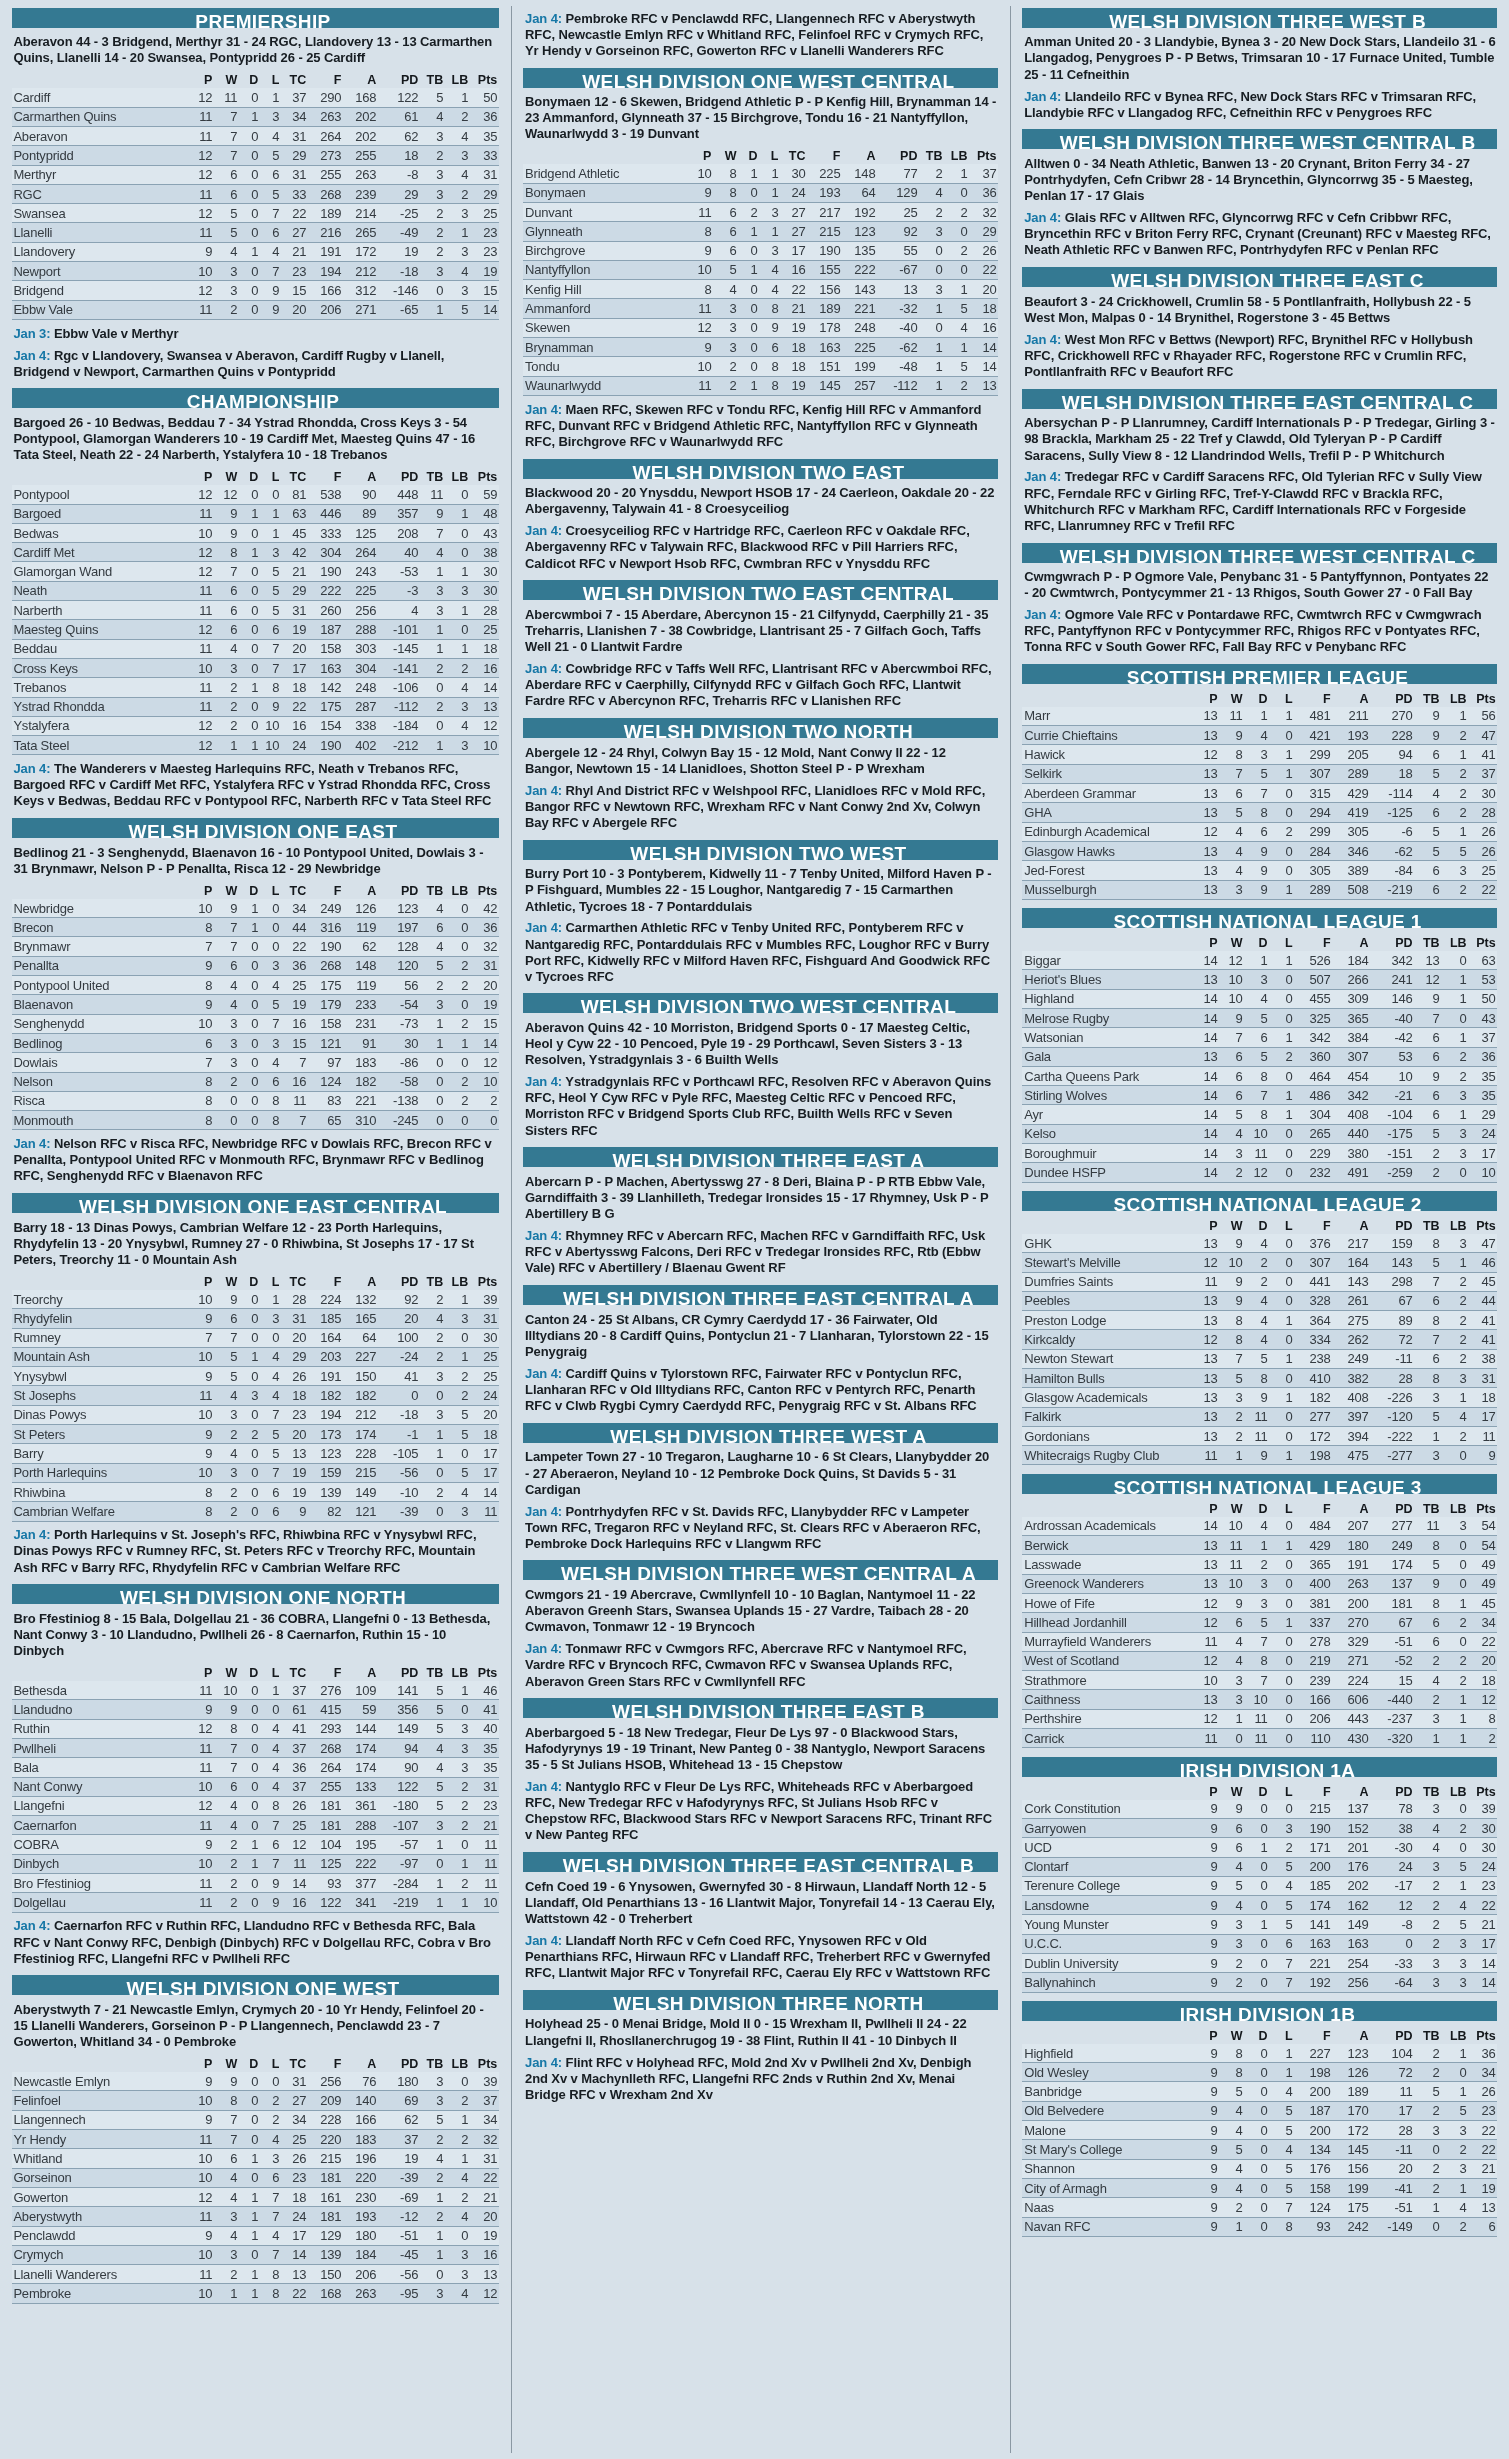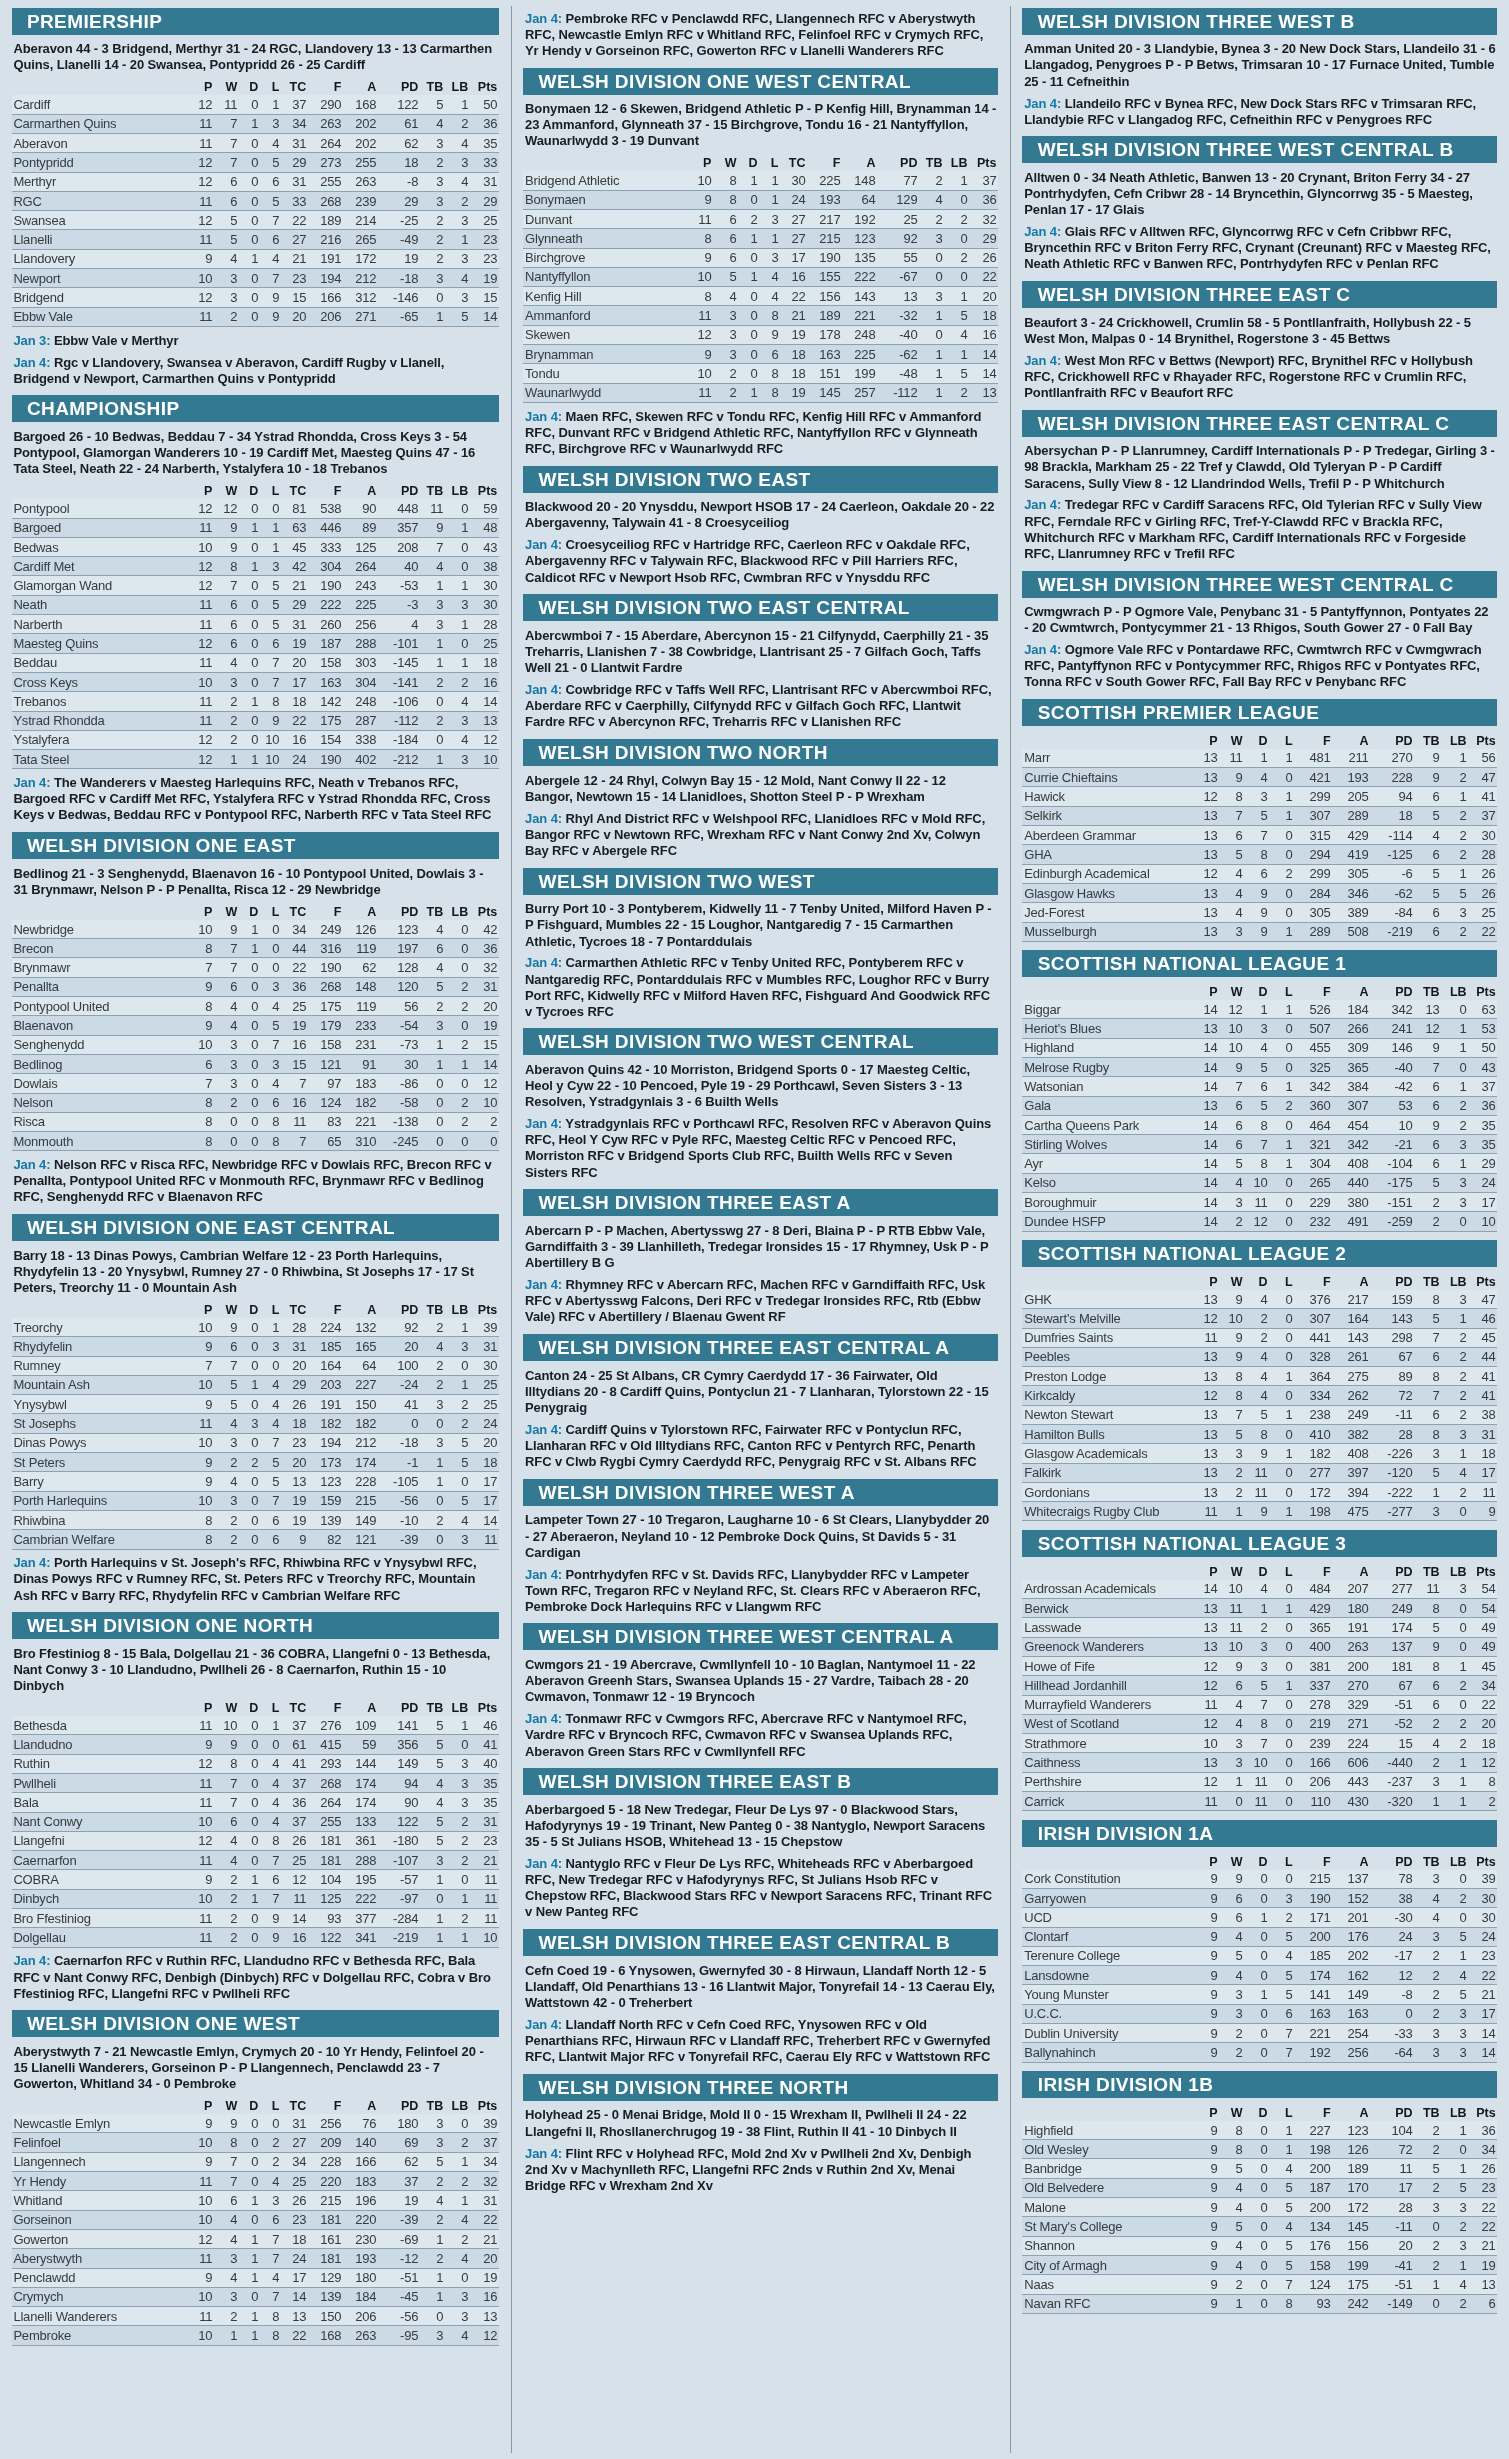--- a/index.html
+++ b/index.html
@@ -15,24 +15,24 @@
     gap:0 11.5px;
     padding:5.8px 11.5px;
     box-sizing:border-box;
     height:100%;
   }
   .col{min-width:0;overflow:hidden;}
   .col+.col{border-left:1px solid #8a98a3;padding-left:11.5px;}
   .section{margin:0;}
   .bar{
     background:#347992;color:#ffffff;
-    font-weight:bold;font-size:19px;line-height:27px;height:27px;
+    font-weight:bold;font-size:19px;line-height:27px;height:20px;
     padding-left:15.4px;letter-spacing:0.4px;
     margin:8.6px 0 6.7px 0;
-    white-space:nowrap;overflow:hidden;
+    white-space:nowrap;overflow:hidden;text-align:center;
   }
   .section:first-child .bar{margin-top:1.9px;}
   .results,.fixtures{
     font-weight:bold;
     font-size:13px;line-height:1.24;
     margin:4.8px 1.9px 5.8px 1.9px;
     color:#171d22;
     letter-spacing:-0.1px;
   }
   .date{color:#1677a6;font-weight:bold;}
@@ -1917,21 +1917,21 @@
               <td>9</td>
               <td>2</td>
               <td>35</td>
             </tr>
             <tr>
               <td class="team">Stirling Wolves</td>
               <td>14</td>
               <td>6</td>
               <td>7</td>
               <td>1</td>
-              <td>321</td>
+              <td>486</td>
               <td>342</td>
               <td>-21</td>
               <td>6</td>
               <td>3</td>
               <td>35</td>
             </tr>
             <tr>
               <td class="team">Ayr</td>
               <td>14</td>
               <td>5</td>

